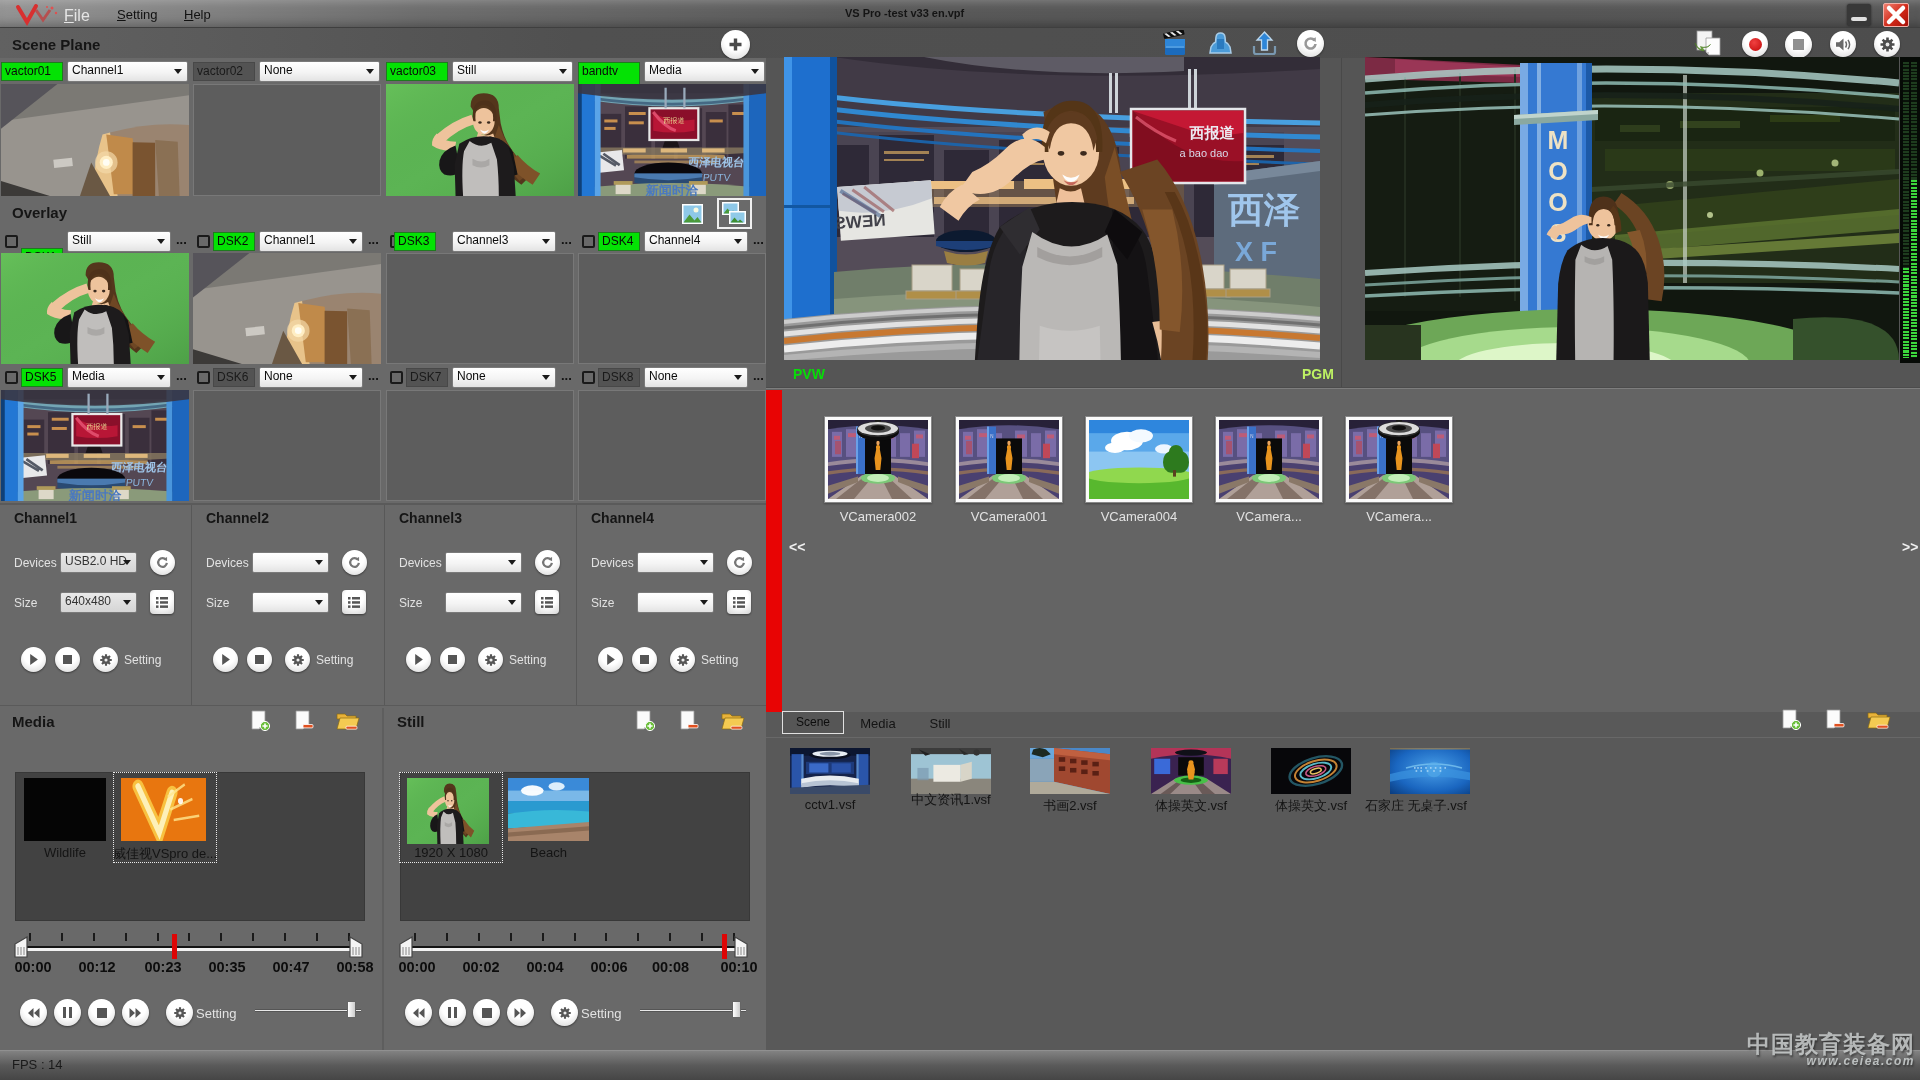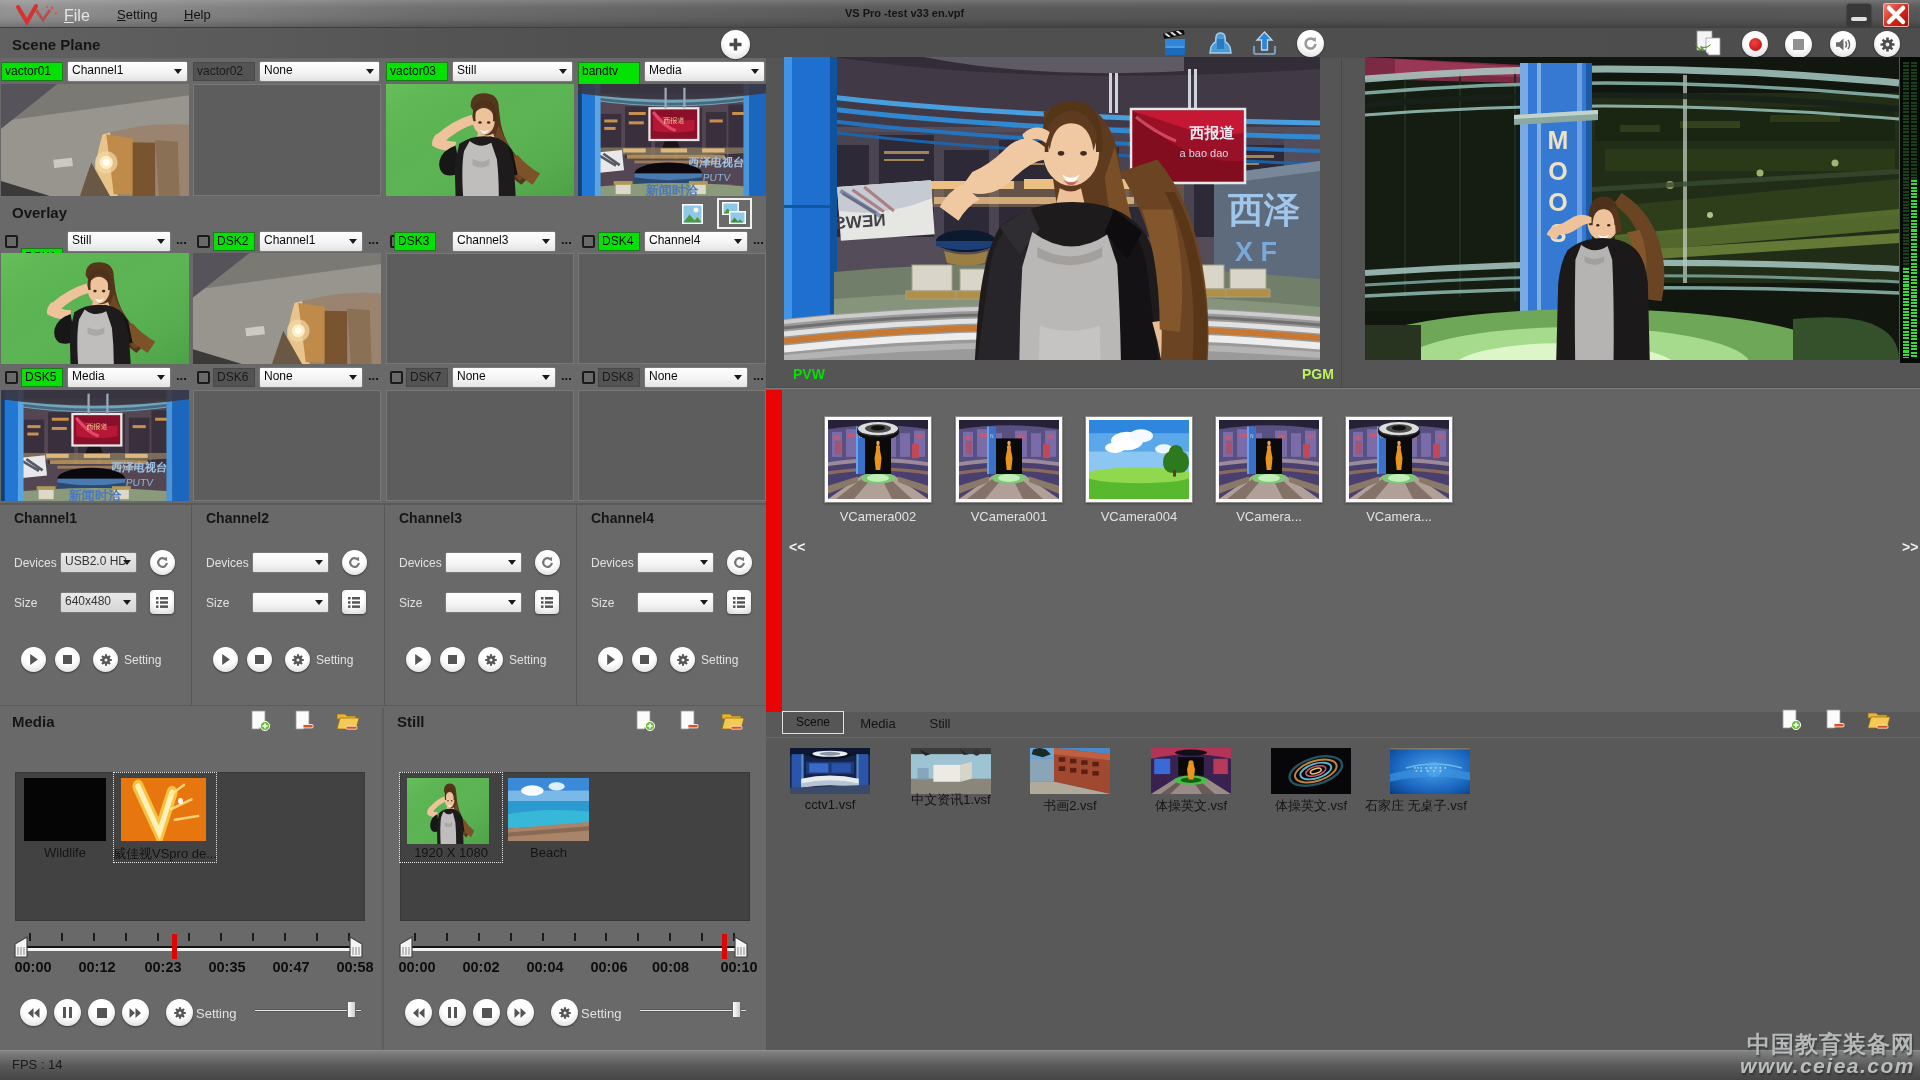--- a/index.html
+++ b/index.html
@@ -1177,13 +1177,13 @@
         <rect x="62" y="29" width="2" height="2"></rect>
       </g>
 <rect x="0" y="0" width="100" height="2" fill="#c8882a" opacity=".6"></rect>
 </svg>
   </div>
 <div class="blbl" style="left:1365px;top:797px;width:130px;text-align:left">石家庄 无桌子.vsf</div>
 
 <div class="abs" style="left:0;top:1050px;width:1920px;height:30px;background:linear-gradient(#828282,#5a5a5a 50%,#454545);border-top:1px solid #909090"></div>
 <div class="abs" style="left:12px;top:1057px;font-size:13px;color:#1a1a1a">FPS : 14</div>
 <div class="abs" style="left:1660px;top:1029px;width:255px;text-align:right;font-size:23px;font-weight:bold;color:rgba(206,210,210,.82);text-shadow:1px 2px 2px rgba(25,25,25,.55);letter-spacing:1px">中国教育装备网</div>
-<div class="abs" style="left:1660px;top:1054px;width:255px;text-align:right;font-size:21px;font-weight:bold;font-style:italic;color:rgba(206,210,210,.85);text-shadow:1px 2px 2px rgba(25,25,25,.55);letter-spacing:1.5px">www.ceiea.com</div>
+<div class="abs" style="left:1660px;top:1054px;width:255px;text-align:right;font-size:12px;font-weight:bold;font-style:italic;color:rgba(206,210,210,.85);text-shadow:1px 2px 2px rgba(25,25,25,.55);letter-spacing:1.5px">www.ceiea.com</div>
 
 </body></html>

